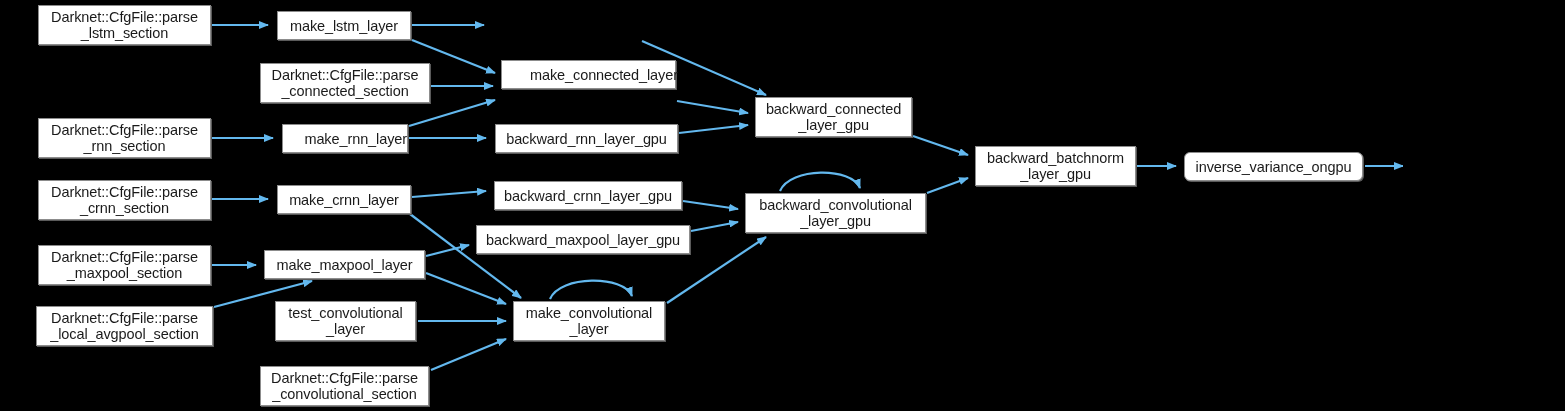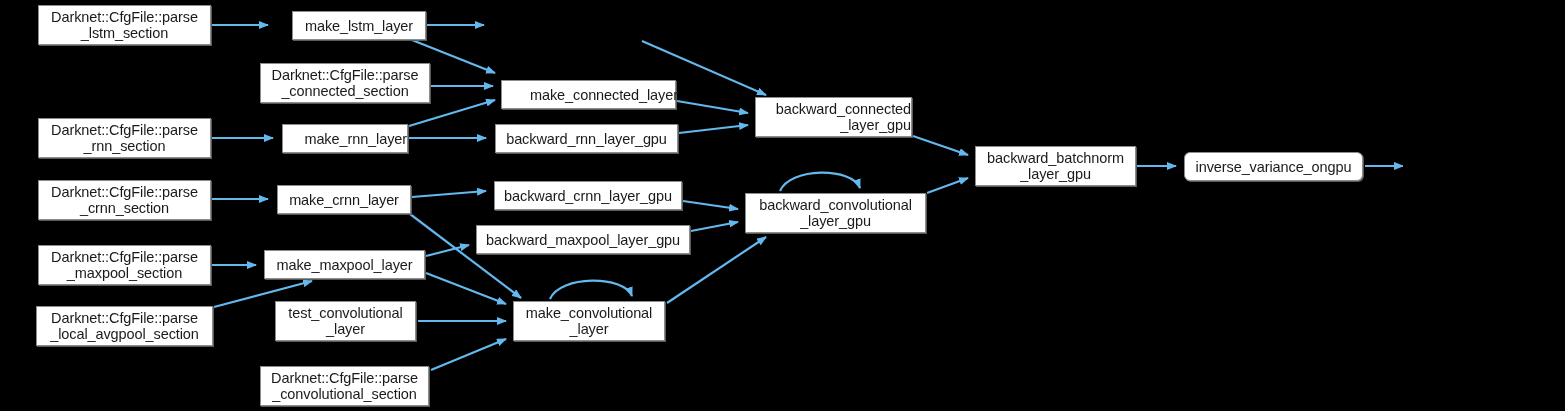--- a/index.html
+++ b/index.html
@@ -119,35 +119,35 @@
 
       <path d="M748,191 C758,167 820,167 828,188"></path>
     </g>
   </svg>
 
   <div class="node" style="left:6px; top:5px; width:173px; height:40px;">
     <span class="node-label">Darknet::CfgFile::parse
 _lstm_section</span>
   </div>
 
-  <div class="node" style="left:260px; top:11px; width:134px; height:29px;">
+  <div class="node" style="left:245px; top:11px; width:134px; height:29px;">
     <span class="node-label">make_lstm_layer</span>
   </div>
 
 
   <div class="node" style="left:228px; top:63px; width:170px; height:40px;">
     <span class="node-label">Darknet::CfgFile::parse
 _connected_section</span>
   </div>
 
-  <div class="node" style="left:469px; top:80px; width:175px; height:29px;padding-left:28px;">
+  <div class="node" style="left:469px; top:60px; width:175px; height:29px;padding-left:28px;">
     <span class="node-label">make_connected_layer</span>
   </div>
 
-  <div class="node" style="left:723px; top:97px; width:157px; height:40px;text-align:right;">
+  <div class="node" style="left:723px; top:97px; width:157px; height:40px;">
     <span class="node-label">backward_connected
 _layer_gpu</span>
   </div>
 
   <div class="node" style="left:6px; top:118px; width:173px; height:40px;">
     <span class="node-label">Darknet::CfgFile::parse
 _rnn_section</span>
   </div>
 
   <div class="node" style="left:250px; top:124px; width:126px; height:29px;text-align:right;">

